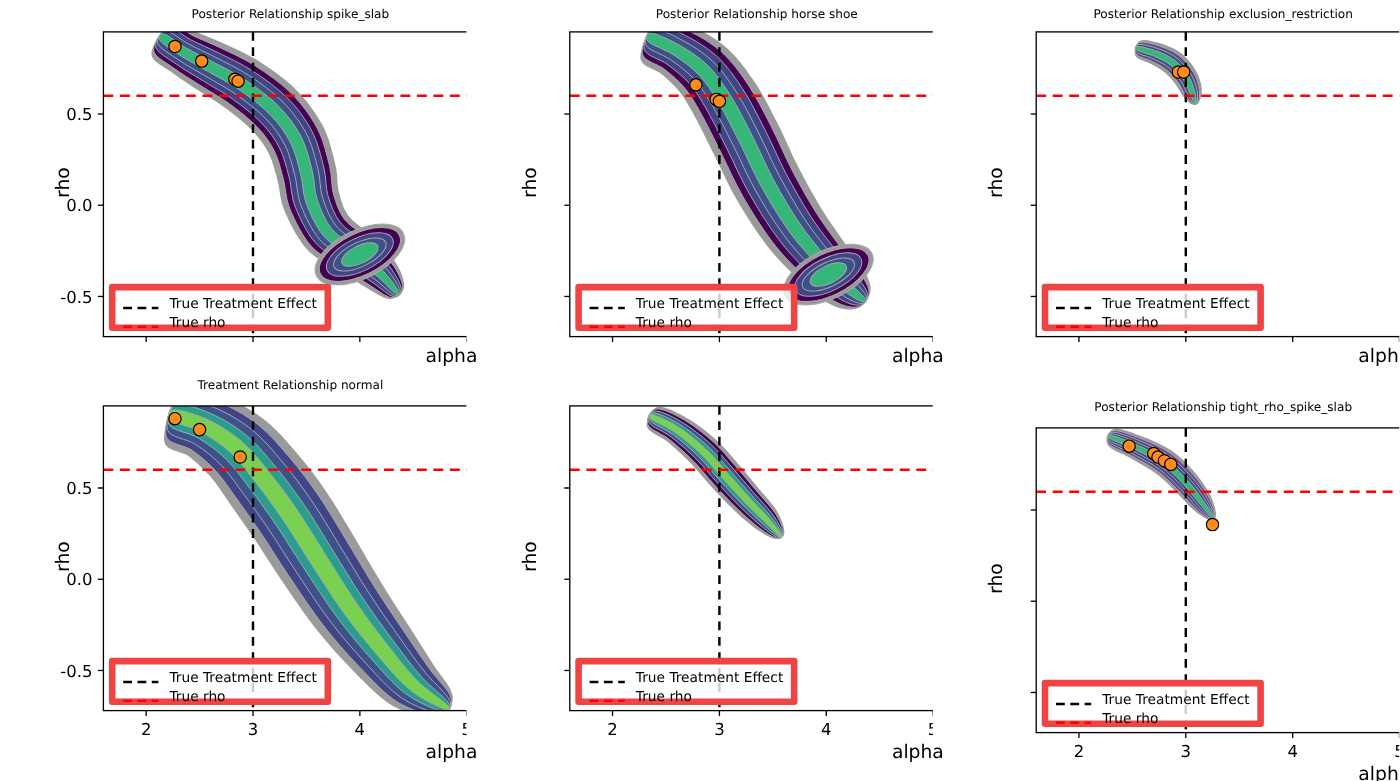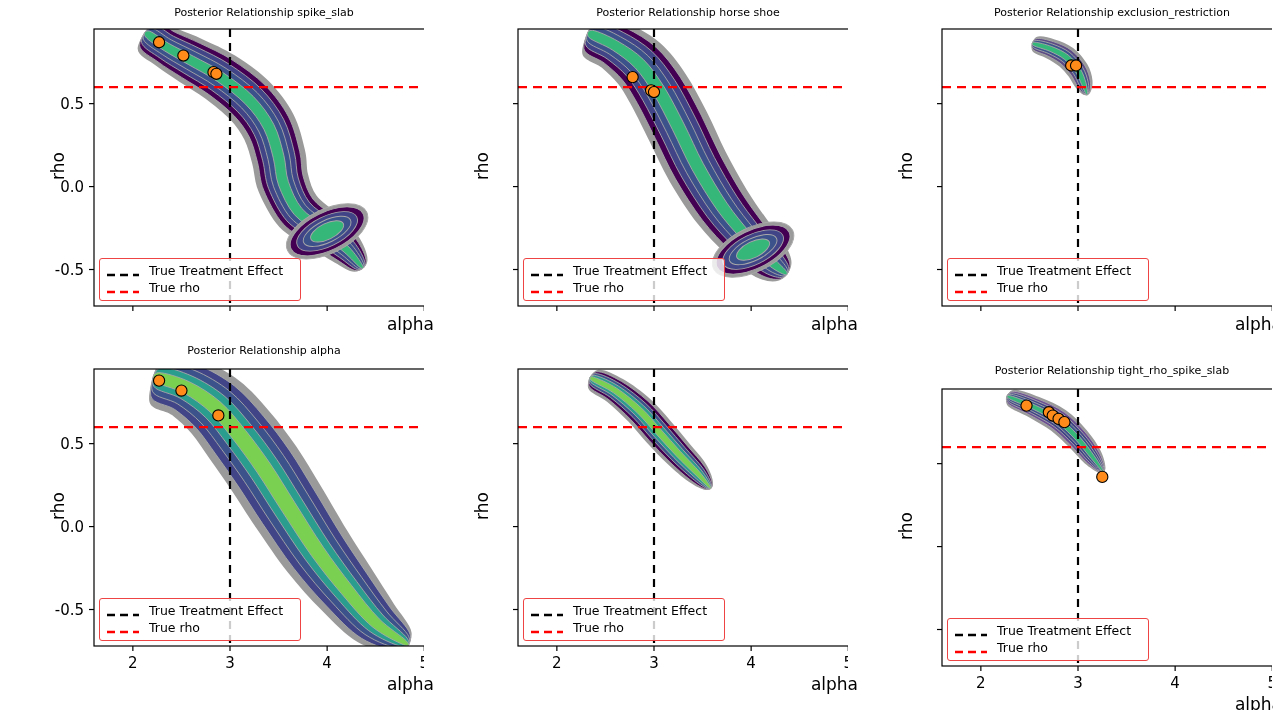--- a/index.html
+++ b/index.html
@@ -12,21 +12,21 @@
   }
   .axes-svg{display:block;}
   .ylabel{
     position:absolute;font-size:17px;color:#000;
     transform:rotate(-90deg);transform-origin:50% 50%;white-space:nowrap;
   }
   .xlabel{position:absolute;font-size:17px;color:#000;text-align:right;white-space:nowrap;}
   .ticklabel{font-size:15px;fill:#000;font-family:"DejaVu Sans","Liberation Sans",sans-serif;}
   .legend-box{
     position:absolute;background:rgba(255,255,255,0.80);
-    border:1px solid #ef4444;border-radius:3px;
+    border:6px solid #ef4444;border-radius:3px;
     padding:4px 6px 16px 6px;box-sizing:border-box;
   }
   .legend-row{display:flex;align-items:center;height:17px;}
   .legend-dash{width:34px;height:12px;margin-right:9px;flex:0 0 34px;}
   .legend-text{font-size:12.5px;color:#000;white-space:nowrap;line-height:1;}
 </style>
 </head>
 <body>
 
 <div id="figure">
@@ -174,21 +174,21 @@
         </div>
         <div class="legend-row">
           <div class="legend-dash"><svg width="34" height="12">
               <line x1="1" y1="6" x2="33" y2="6" stroke="#ff0000" stroke-width="2.4" stroke-dasharray="8,5"></line>
             </svg></div>
           <span class="legend-text">True rho</span>
         </div>
       </div>
     </div>
     <div class="panel" style="left: 0px; top: 340px; width: 424px; height: 370px;">
-      <div class="panel-title" style="top: 5px; left: 54px; width: 420px;">Posterior Relationship alpha</div>
+      <div class="panel-title" style="top: 5px; left: 54px; width: 420px;">Treatment Relationship normal</div>
       <svg class="axes-svg" width="424" height="370" viewBox="0 0 424 370" style="position: absolute; left: 0px; top: 0px;">
         <defs>
           <clipPath id="clip3">
             <rect x="94" y="29" width="340" height="277"></rect>
           </clipPath>
         </defs>
         <g clip-path="url(#clip3)">
           <path d="M149.20819936673132,60.52857916274115C150.3634326912639,70.70500561635815 164.94375235429618,69.60190974369078 172.00891486617854,75.11680590626622C179.0740773780609,80.63170206884166 185.30047923612415,86.30047522303497 191.5991744380255,93.61795613819379C197.89786963992685,100.93543705335262 203.11931687476482,109.53729854584712 209.80108607758663,119.02169139721917C216.48285528040844,128.5060842485912 224.00120140057086,139.10901804995055 231.68978965495643,150.52431324642606C239.378377909342,161.93960844290157 246.5935150747076,173.87900718355453 255.93261560389996,187.51346257607224C265.27171613309235,201.14791796858995 276.8017909298445,218.5634190708952 287.7243928301107,232.3310456015323C298.64699473037683,246.0986721321694 309.7574214472496,258.4672889087281 321.46822700549694,270.1192217598949C333.1790325637443,281.7711546110617 345.2096646401865,295.1776144645393 357.98922617959454,302.24264270853325C370.7687877190026,309.3076709525272 389.2156856931541,314.0738519690774 398.14559624194516,312.5093912238584C407.0755067907362,310.94493047863944 412.35306463783536,301.0550695213605 411.5686894723406,292.8558782372194C410.7843143068459,284.65668695307824 400.0883551381403,273.9418300454769 393.4393452489769,263.3142435190117C386.7903353598135,252.68665699254655 379.3923960076844,241.21287732506596 371.6746301373603,229.09035907842838C363.95686426703617,216.9678408317908 355.6387195553375,204.4562180873914 347.1327500270322,190.57913403918621C338.62678049872693,176.70204999098104 329.1092362478601,159.83810997552186 320.6388129675287,145.82785478919726C312.16838968719725,131.81759960287266 304.81209828113424,118.87675882256751 296.3102103450436,106.51760292123862C287.8083224089529,94.15844701990973 279.1361923386392,82.64561235819522 269.62748535098484,71.67291938122395C260.1187783633305,60.700226404252675 250.76879702673986,49.3978962799807 239.2579684191174,40.681445059410976C227.74713981149492,31.964993838841252 212.9259226219391,23.81141170361339 200.56251370525,19.374212057805607C188.19910478856093,14.937012411997824 173.63656730873606,7.199186000408342 165.07751491898296,14.058247184564266C156.51846252922985,20.91730836872019 148.05296604219873,50.35215270912416 149.20819936673132,60.52857916274115Z" fill="#9a9a9a" stroke="none" stroke-width="0"></path>
           <path d="M150.79513092195648,55.881545964923475C152.69074615301113,64.35442365476318 167.26928759772267,64.13542001052153 174.8642747500857,69.5425465214202C182.45926190244876,74.94967303231888 189.54514529366122,80.86692708461563 196.36505383613468,88.32430503031554C203.18496237860813,95.78168297601546 208.81926302362137,104.65359133168772 215.78372600492645,114.28681419561968C222.74818898623153,123.92003705955165 230.38191350140906,134.61396094694646 238.15183172396513,146.12364221390732C245.9217499465212,157.63332348086817 253.15100253595654,169.67286642548635 262.4032353402628,183.34490179738475C271.6554681445691,197.01693716928315 282.9842898867327,214.37728216290375 293.6652285498028,228.15585444529768C304.3461672128729,241.9344267276916 315.1773657292283,254.3173441010343 326.4888673186833,266.01633549174824C337.80036890813824,277.71532688246214 349.3677317121492,290.9285187173401 361.53423808653275,298.3498027895812C373.7007444609163,305.77108686182225 391.3725485545233,311.1321354674775 399.48790556498466,310.5440399251945C407.603262575446,309.9559443829115 411.8253088531254,302.0440556170884 410.2263801493011,294.8212295358833C408.6274514454768,287.59840345467813 397.15639839622656,277.4784141361818 389.8943333420387,267.2070834379638C382.6322682878508,256.93575273974574 374.7710596632904,245.26870505366554 366.65398982417395,233.19324534657505C358.5369199850575,221.11778563948457 349.93954707284144,208.62046349186923 341.1919143073401,194.75432519542085C332.44428154183873,180.88818689897246 322.7254842363834,163.96909077482866 314.16819323116584,149.99641556788475C305.6109022259483,136.02374036094085 298.26872624395503,123.18304378460091 289.84816827603487,110.91827395375736C281.4276103081147,98.65350412291382 272.8708586328161,87.2316595472348 263.644845423645,76.40779658282344C254.4188322144739,65.58393361841208 245.48170428805858,54.55165035731786 234.4920890210082,45.97509616728922C223.50247375395784,37.398541977260585 209.54073809755124,29.49344074013617 197.70715382134284,24.948471442651623C185.87356954513444,20.403502145167078 171.30925384698884,13.549767962003301 163.4905833637578,18.705280382381943C155.67191288052675,23.860792802760585 148.89951569090184,47.40866827508376 150.79513092195648,55.881545964923475Z" fill="#414487" stroke="#a8a8a8" stroke-width="0.9"></path>
           <path d="M152.38206247718165,51.2345127671058C155.01805961475836,58.00384169316822 169.59482284114915,58.668930277352224 177.71963463399285,63.96828713657413C185.84444642683656,69.26764399579604 193.7898113511983,75.43337894619624 201.13093323424386,83.03065392243724C208.47205511728941,90.62792889867823 214.51920917247793,99.76988411752825 221.76636593226627,109.55193699402014C229.0135226920546,119.33398987051203 236.76262560224728,130.11890384394238 244.61387379297386,141.72297118138857C252.46512198370044,153.32703851883477 259.7084899972055,165.4667256674182 268.8738550766257,179.17634101869726C278.03922015604593,192.88595636997633 289.166788843621,210.1911452549123 299.606064269495,223.98066328906305C310.04533969536897,237.7701813232138 320.59731001120696,250.16739929334068 331.5095076318696,261.9134492236017C342.42170525253226,273.65949915386267 353.52579878411194,286.6794229701409 365.079249993471,294.456962870629C376.6327012028301,302.23450277111715 393.52941141589247,308.1904189658776 400.8302148880242,308.5786886265306C408.13101836015596,308.9669582871836 411.29755306841554,303.03304171281627 408.88407082626156,296.7865808345472C406.4705885841076,290.5401199562781 394.2244416543127,281.01499822688686 386.3493214351004,271.09992335691595C378.4742012158881,261.18484848694504 370.14972331889635,249.32453278226504 361.6333495109876,237.29613161472162C353.1169757030789,225.2677304471782 344.24037459034537,212.78470889634704 335.2510785876479,198.92951635165548C326.2617825849504,185.07432380696392 316.3417322249066,168.10007157413548 307.69757349480295,154.16497634657225C299.0534147646993,140.229881119009 291.7253542067758,127.48932874663431 283.38612620702617,115.31894498627611C275.0468982072765,103.1485612259179 266.60552492699304,91.81770673627442 257.6622054963052,81.14267378442298C248.71888606561734,70.46764083257155 240.19461154937727,59.70540443465507 229.72620962289903,51.26874727516753C219.2578076964208,42.83209011567998 206.15555357316344,35.175469776659014 194.8517939374357,30.522730827497696C183.54803430170796,25.86999187833638 168.98194038524164,19.90034992359827 161.90365180853263,23.35231358019962C154.82536323182362,26.80427723680097 149.74606533960494,44.46518384104338 152.38206247718165,51.2345127671058Z" fill="#3b528b" stroke="#a8a8a8" stroke-width="0.9"></path>

